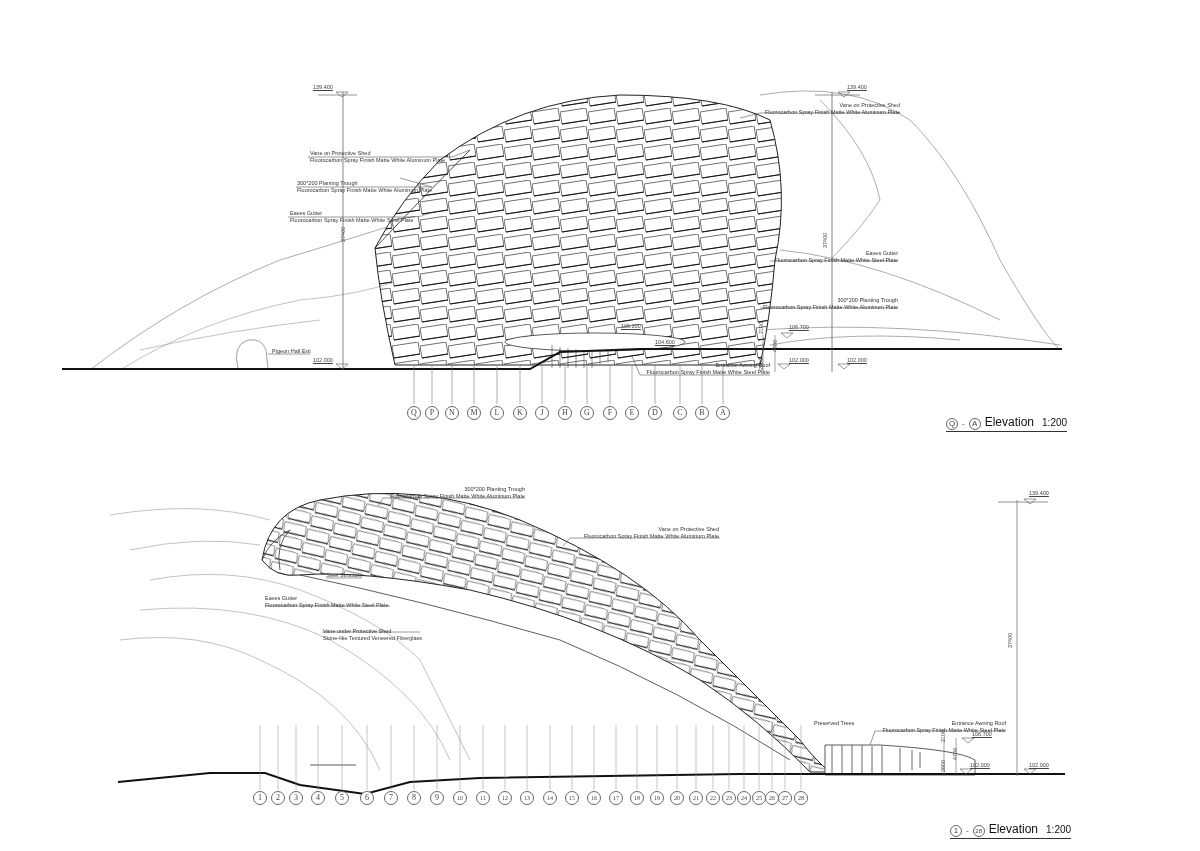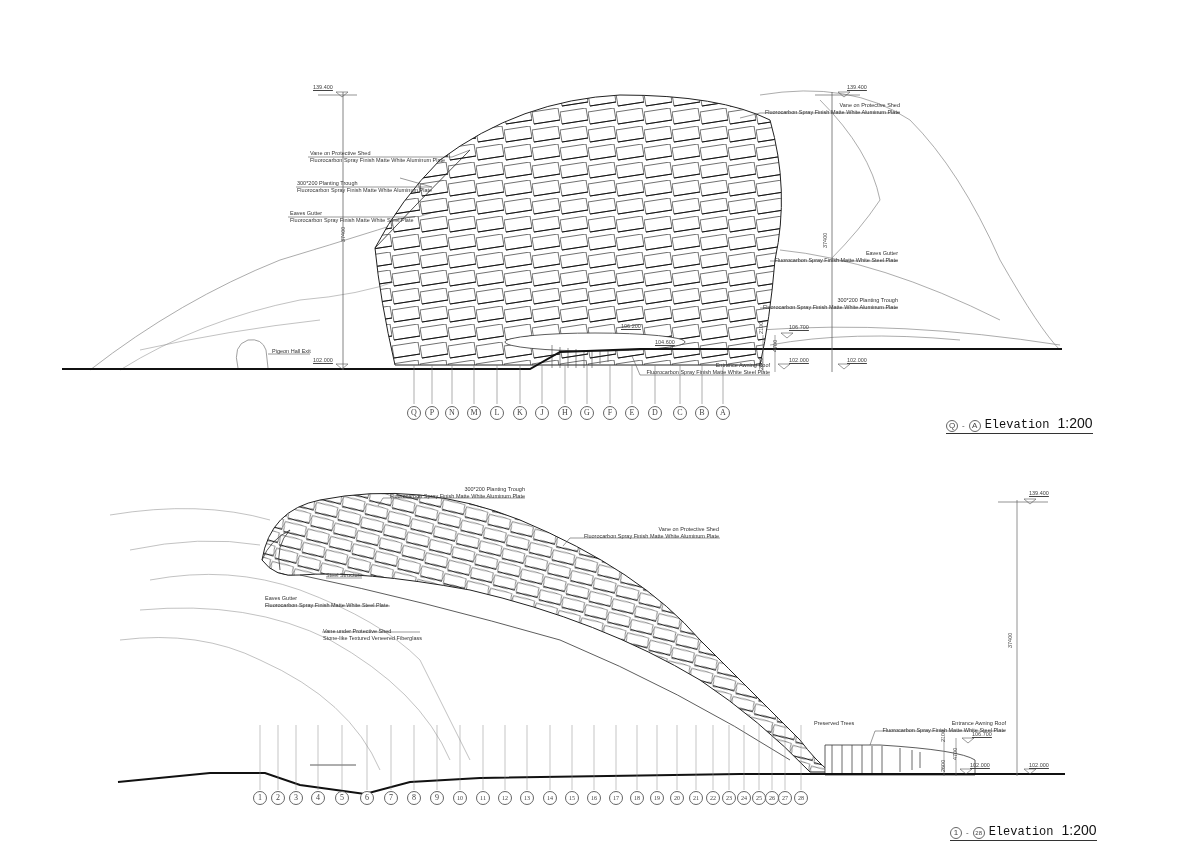--- a/index.html
+++ b/index.html
@@ -7,22 +7,22 @@
   svg.drawing { position: absolute; left: 0; top: 0; width: 1200px; height: 851px; }
   .lbl { position: absolute; font-size: 5.5px; line-height: 7px; white-space: nowrap; color: #333; font-family: "Liberation Sans", sans-serif; }
   .lbl.right { text-align: right; }
   .dim { position: absolute; font-size: 5.5px; color: #444; white-space: nowrap; text-decoration: underline; }
   .vdim { position: absolute; font-size: 5.5px; color: #444; transform: rotate(-90deg); transform-origin: left top; white-space: nowrap; }
   .axis-bubble { position: absolute; width: 12px; height: 12px; border: 1px solid #666; border-radius: 50%; font-size: 8px; line-height: 12px; text-align: center; color: #444; font-family: "Liberation Serif", serif; background: #fff; }
   .axis-bubble.small { font-size: 6px; }
   .title { position: absolute; display: flex; align-items: baseline; gap: 4px; border-bottom: 1.5px solid #333; padding-bottom: 1px; }
   .title .tag { font-size: 8px; color: #444; border: 1px solid #666; border-radius: 50%; width: 10px; height: 10px; line-height: 10px; text-align: center; display: inline-block; }
   .title .dash { font-size: 8px; color: #444; }
-  .title .name { font-size: 12px; color: #111; font-family: Liberation Mono, monospace; }
-  .title .scale { font-size: 14px; color: #111; margin-left: 4px; }
+  .title .name { font-size: 12px; color: #111; }
+  .title .scale { font-size: 10px; color: #111; margin-left: 4px; }
 </style>
 </head>
 <body>
 
 <svg class="drawing" viewBox="0 0 1200 851" xmlns="http://www.w3.org/2000/svg">
   <defs>
     <pattern id="vanesTop" x="0" y="0" width="28" height="18" patternUnits="userSpaceOnUse">
       <path d="M0 4 L26 0 L28 12 L2 16 Z" fill="#fff" stroke="#333" stroke-width="0.7"></path>
       <path d="M2 16 L28 12" stroke="#111" stroke-width="1.2"></path>
     </pattern>

